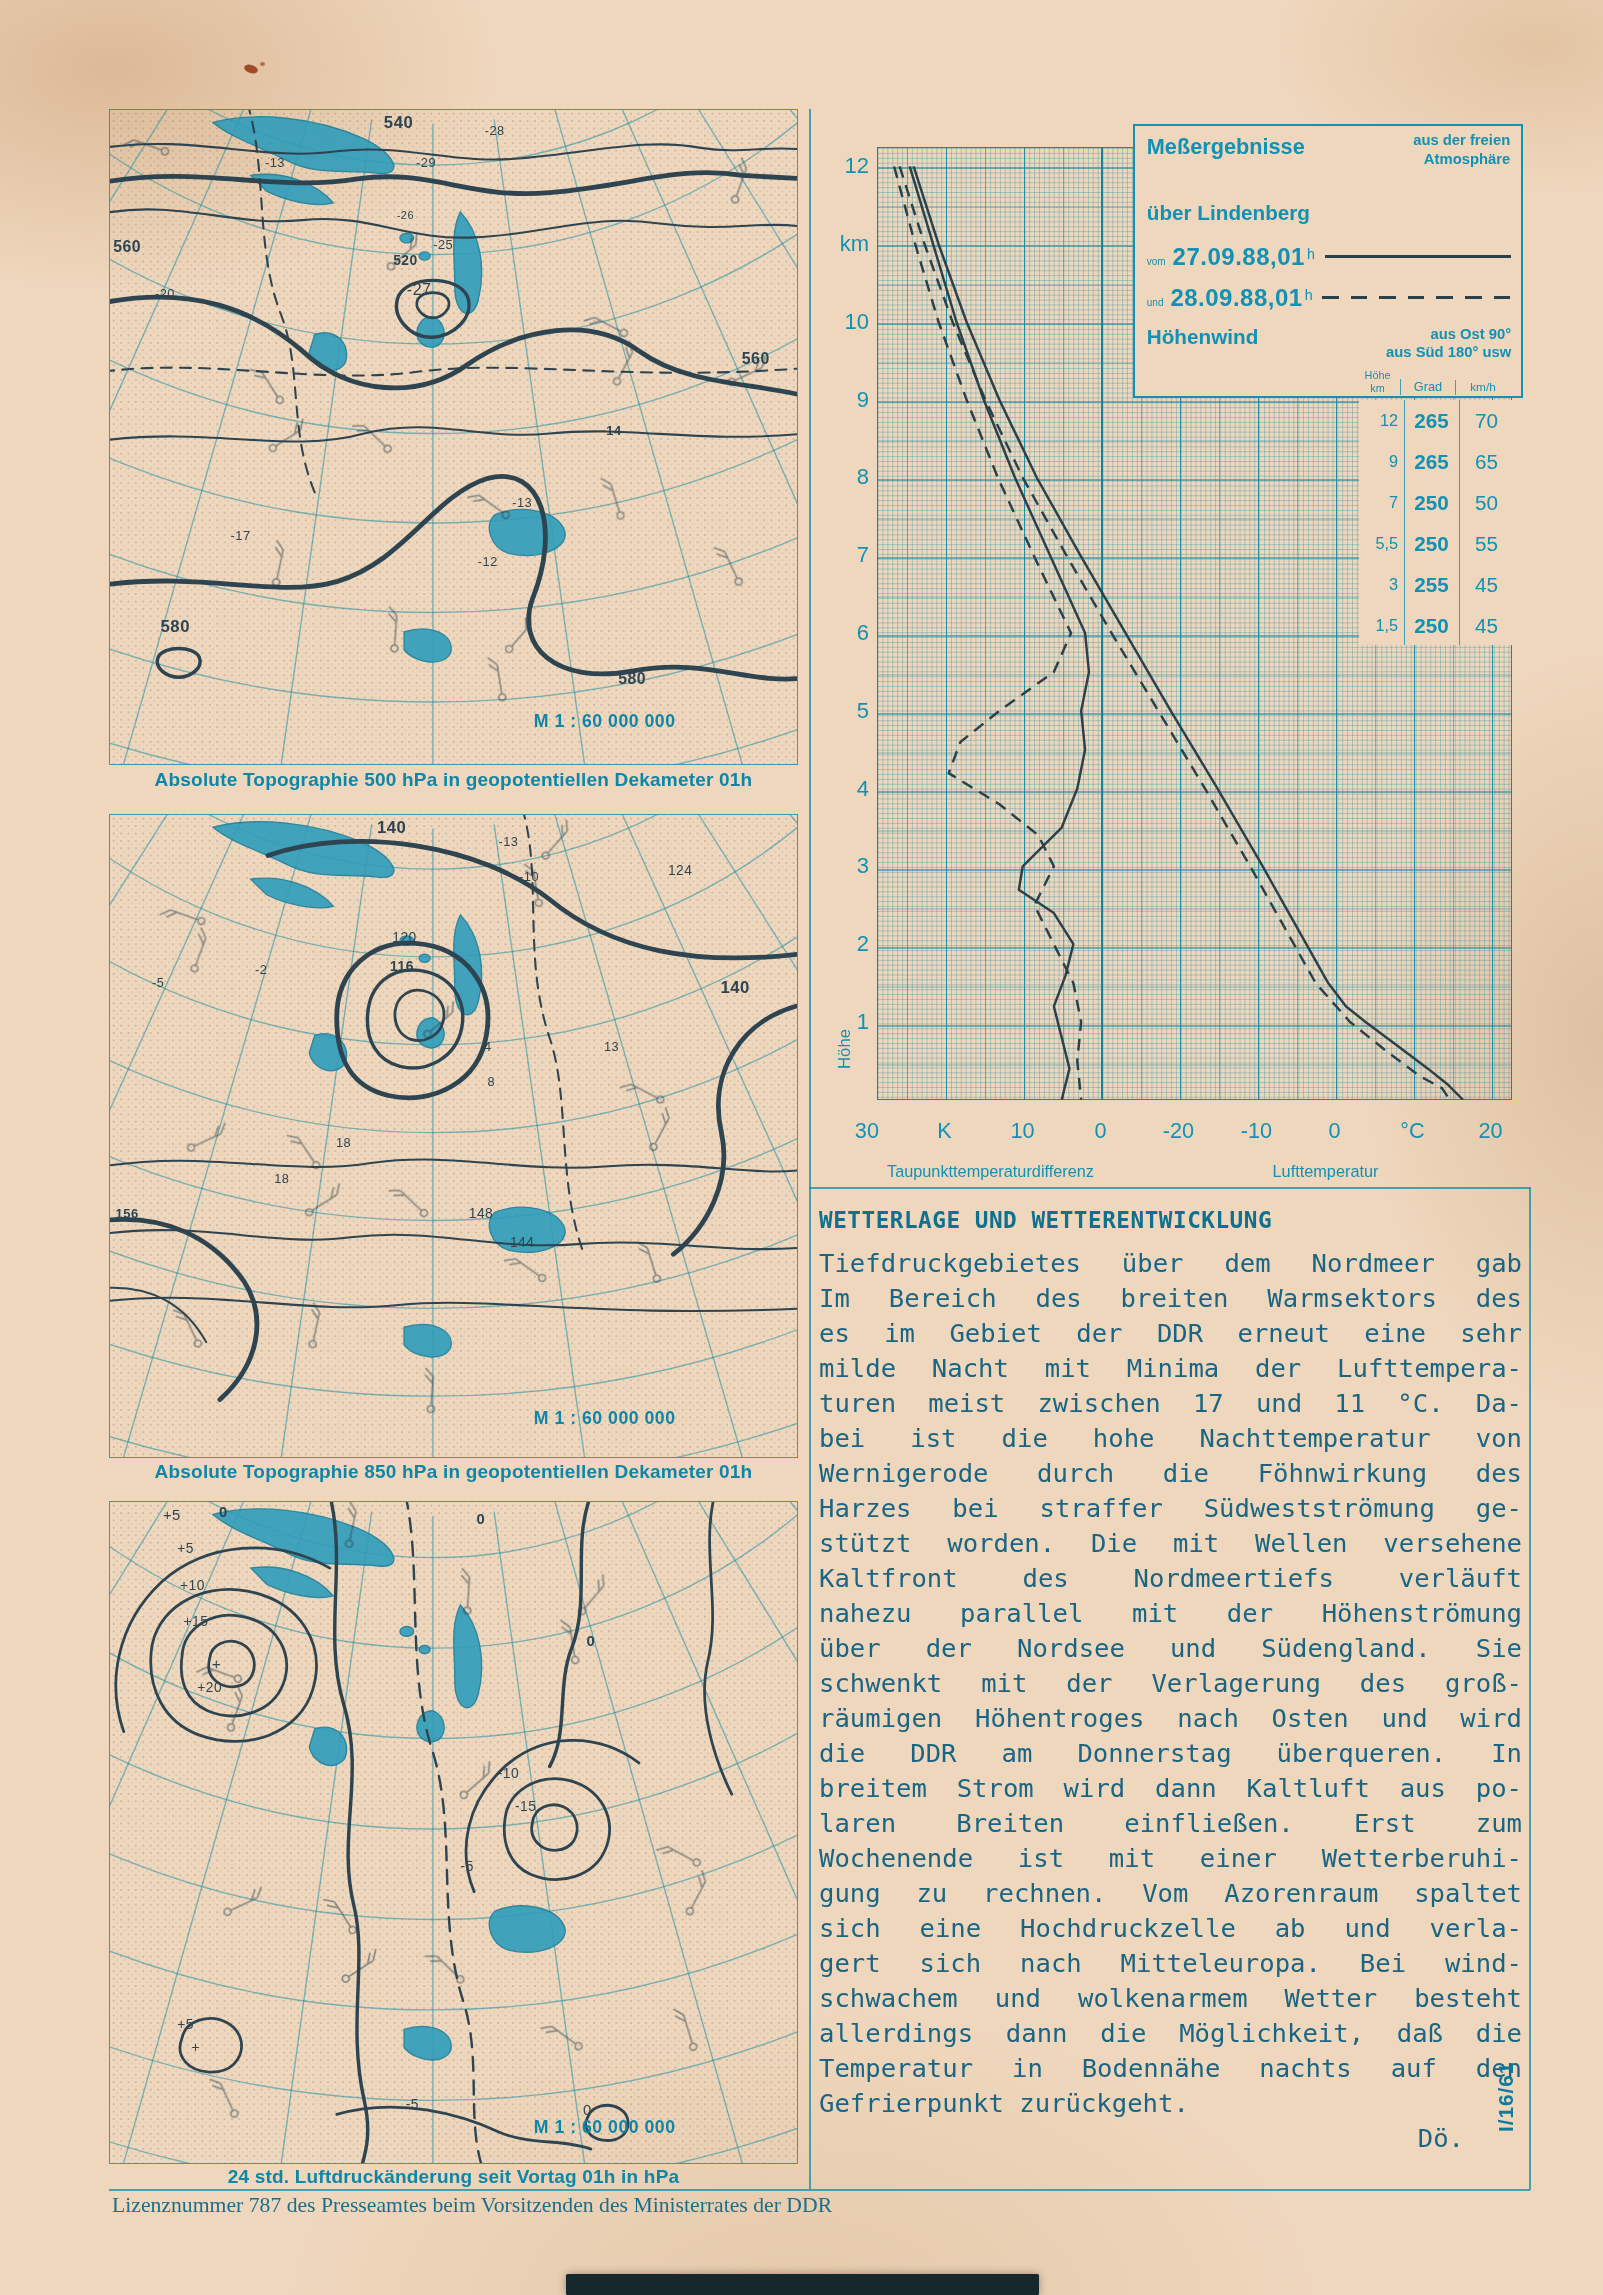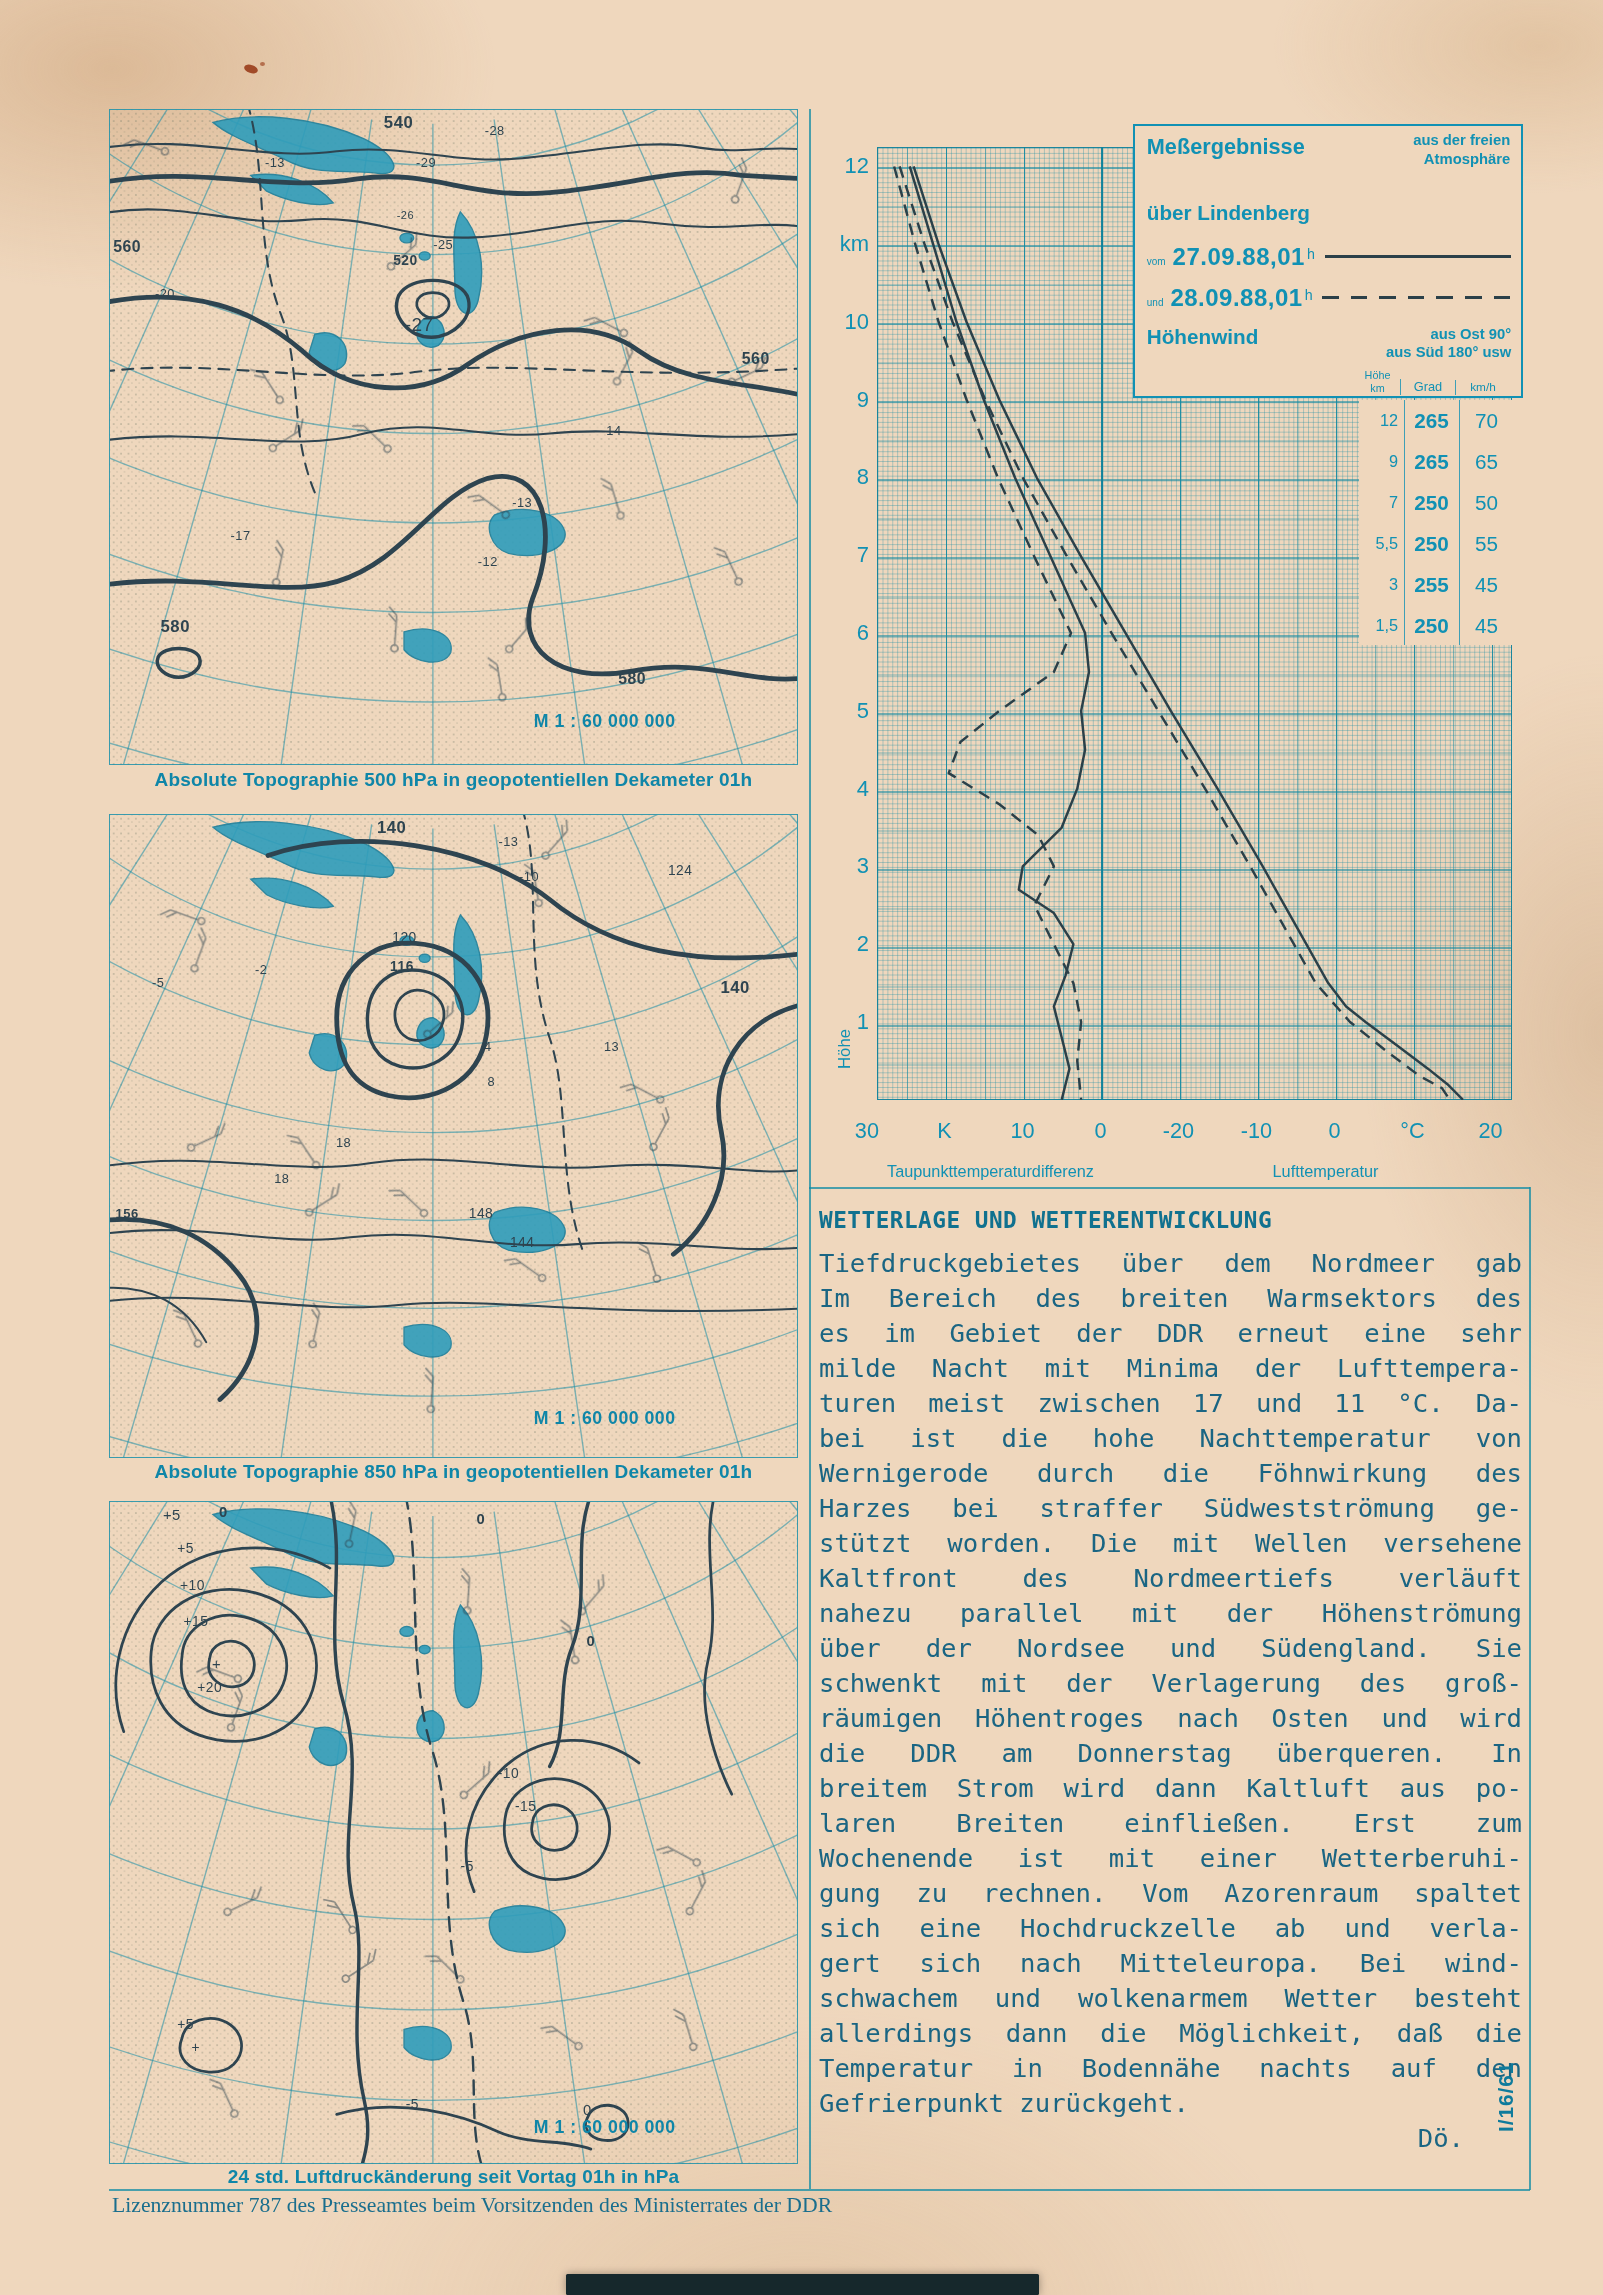--- a/index.html
+++ b/index.html
@@ -258,25 +258,25 @@
       </g>
   </svg>
   <div class="map-labels">
       <span class="maplabel b" style="left: 42%; top: 2%; font-size: 16.7px;">540</span>
       <span class="maplabel" style="left: 56%; top: 3%; font-size: 12.8px;">-28</span>
       <span class="maplabel" style="left: 46%; top: 8%; font-size: 12.8px;">-29</span>
       <span class="maplabel" style="left: 24%; top: 8%; font-size: 12.8px;">-13</span>
       <span class="maplabel" style="left: 43%; top: 16%; font-size: 11px;">-26</span>
       <span class="maplabel" style="left: 48.5%; top: 20.5%; font-size: 12.8px;">-25</span>
       <span class="maplabel b" style="left: 43%; top: 23%; font-size: 13.8px;">520</span>
-      <span class="maplabel" style="left: 45%; top: 27.5%; font-size: 19px; margin-top: 35px;">-27</span>
+      <span class="maplabel" style="left: 45%; top: 27.5%; font-size: 16px;">-27</span>
       <span class="maplabel b" style="left: 2.5%; top: 21%; font-size: 15.8px;">560</span>
       <span class="maplabel" style="left: 8%; top: 28%; font-size: 12.8px;">-20</span>
       <span class="maplabel b" style="left: 94%; top: 38%; font-size: 15.8px;">560</span>
-      <span class="maplabel" style="left: 73%; top: 49%; font-size: 12.8px;">-14</span>
+      <span class="maplabel" style="left: 73%; top: 49%; font-size: 12.8px; font-weight: bold;">-14</span>
       <span class="maplabel" style="left: 60%; top: 60%; font-size: 12.8px;">-13</span>
       <span class="maplabel" style="left: 19%; top: 65%; font-size: 12.8px;">-17</span>
       <span class="maplabel" style="left: 55%; top: 69%; font-size: 12.8px;">-12</span>
       <span class="maplabel b" style="left: 9.5%; top: 79%; font-size: 16.7px;">580</span>
       <span class="maplabel b" style="left: 76%; top: 87%; font-size: 15.8px;">580</span>
       <span class="maplabel b teal" style="left: 72%; top: 93.5%; font-size: 17.7px;">M 1 : 60 000 000</span>
     </div>
 </div>
 <div class="map-caption" style="top:769px">Absolute Topographie 500 hPa in geopotentiellen Dekameter 01h</div>
 

